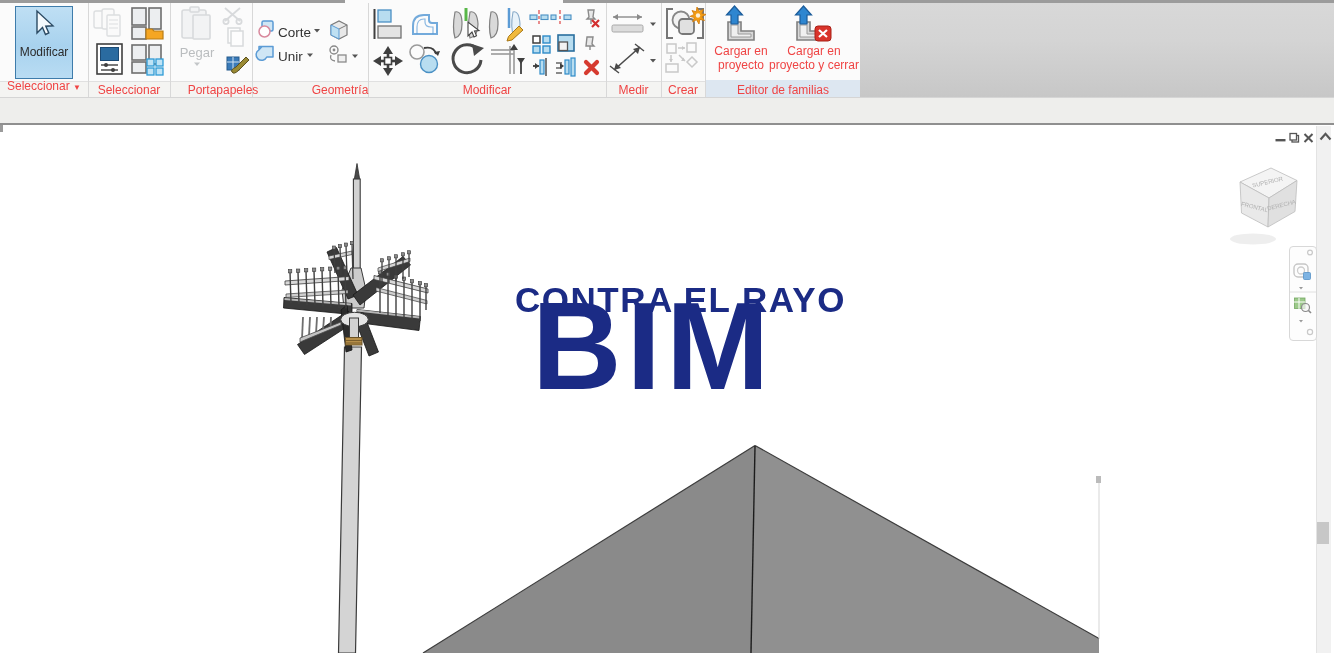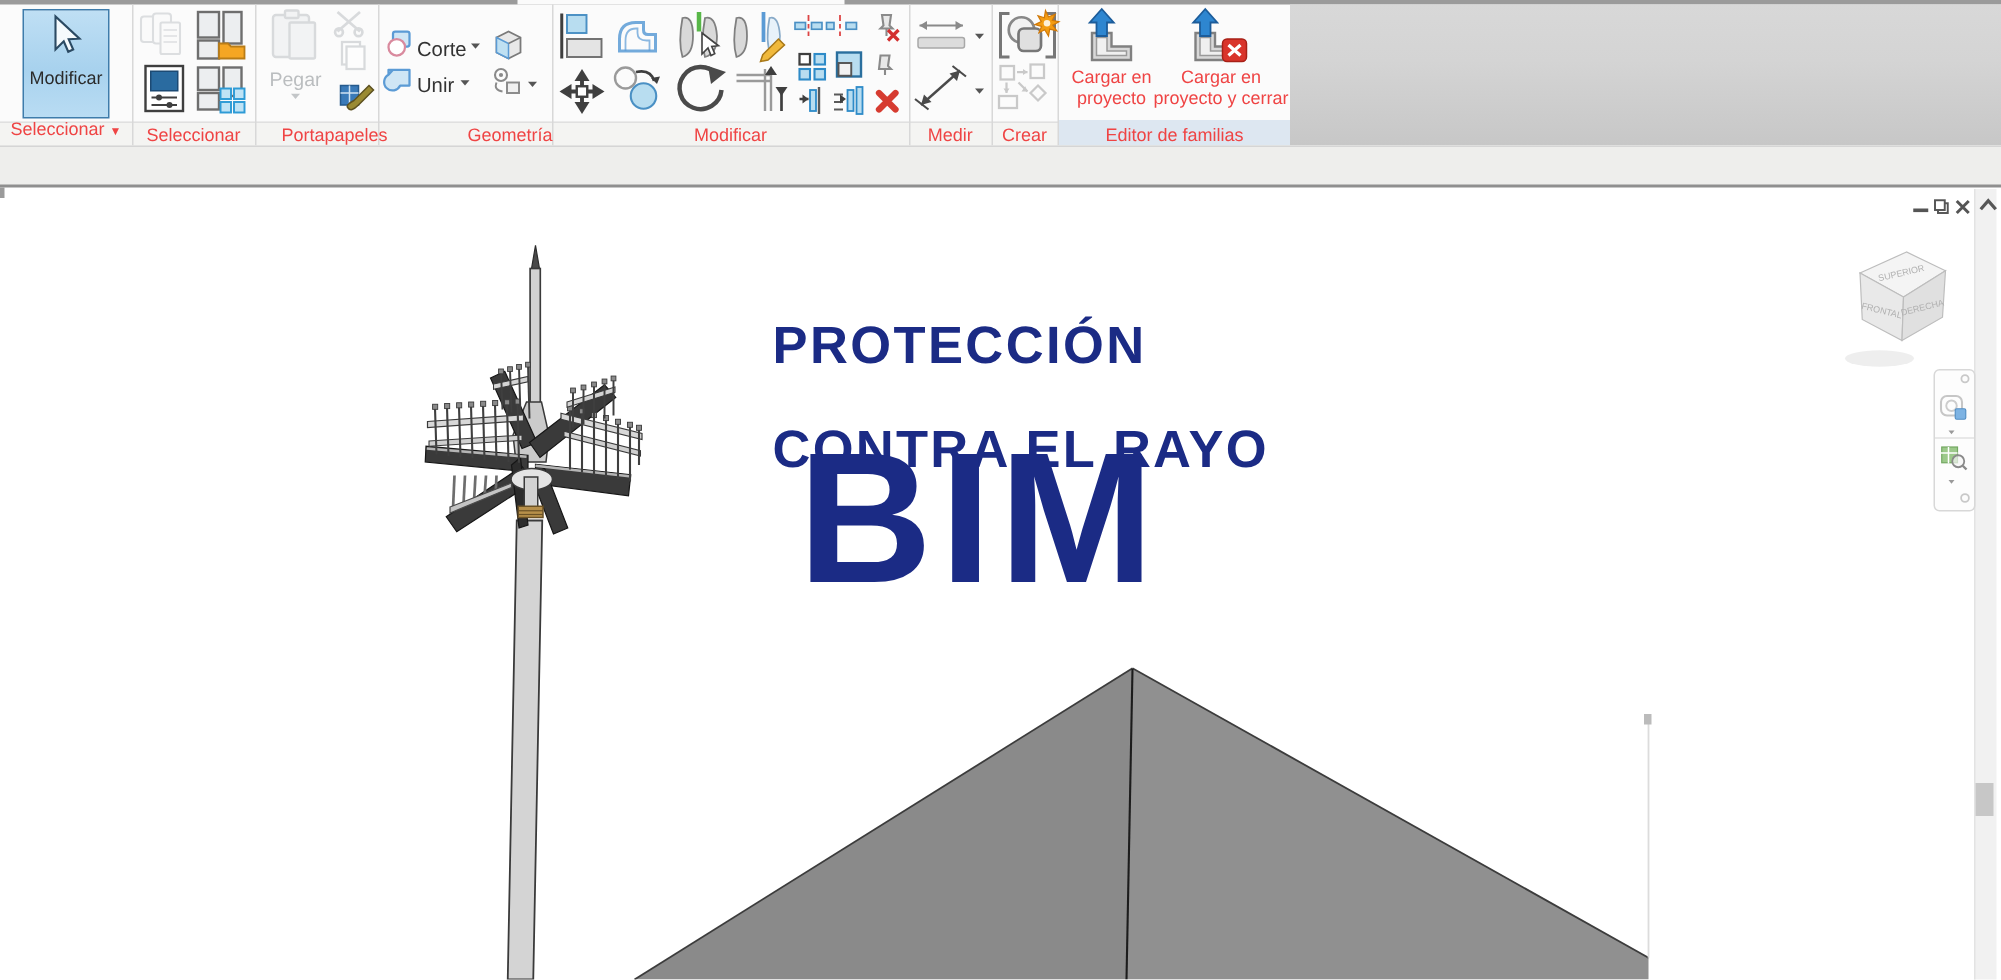--- a/index.html
+++ b/index.html
@@ -451,17 +451,16 @@
     </g>
 
     <ellipse cx="354.5" cy="319.5" rx="13.8" ry="7.2" fill="#e4e4e4" stroke="#3a3a3a" stroke-width="1"></ellipse>
     <rect x="349.5" y="318" width="9" height="21" fill="#d2d2d2" stroke="#3a3a3a" stroke-width="1"></rect>
 
     <rect x="345.5" y="337.5" width="16.5" height="7.5" fill="#b68f4a" stroke="#6b5226" stroke-width="1"></rect>
     <line x1="345.5" y1="340.5" x2="362" y2="340.5" stroke="#6b5226" stroke-width="0.8"></line>
     <line x1="345.5" y1="343" x2="362" y2="343" stroke="#6b5226" stroke-width="0.8"></line>
   </svg>
 
-  <div class="abs" style="left:515px;top:211px;color:#1b2b85;font-weight:bold;font-size:35px;letter-spacing:1.6px;">PROTECCIÓN</div>
   <div class="abs" style="left:515px;top:253px;color:#1b2b85;font-weight:bold;font-size:35px;letter-spacing:1.5px;margin-top:27px;">CONTRA EL RAYO</div>
   <div class="abs" style="left:510px;top:275px;color:#1b2b85;font-weight:bold;font-size:124px;letter-spacing:5px;margin-left:22px;">BIM</div>
 
 </div>
 
 </body></html>

